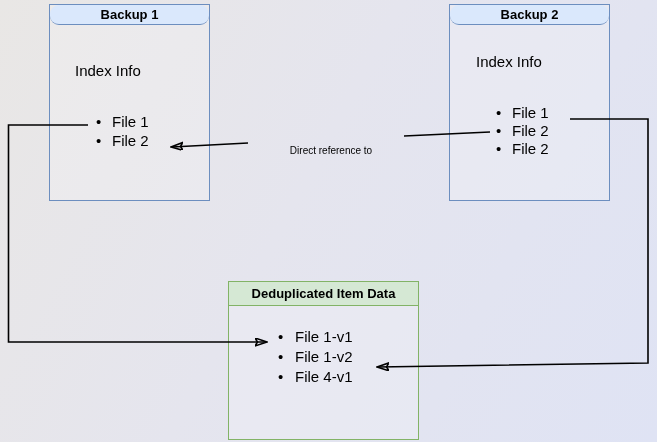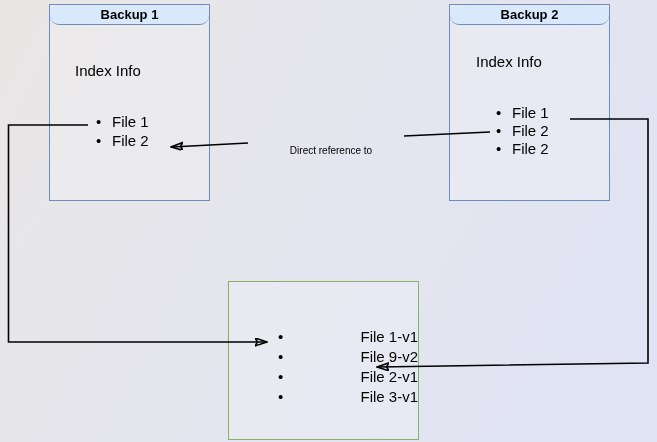--- a/index.html
+++ b/index.html
@@ -55,21 +55,21 @@
   #backup1 .items{top:107px;}
   #backup2 .items{top:99px;}
   #dedup   .items{top:45px;}
   .item{
     position:relative;
     font-size:15px;
     line-height:19px;
     white-space:nowrap;
   }
   #backup2 .item{line-height:18px;}
-  #dedup   .item{line-height:20px;text-align:right;}
+  #dedup   .item{line-height:20px;}
   #backup1 .item,#backup2 .item{padding-left:62px;}
   #dedup .item{padding-left:66px;}
   .item::before{
     content:"\2022";
     position:absolute;
     font-size:15px;
   }
   #backup1 .item::before,#backup2 .item::before{left:46px;}
   #dedup .item::before{left:49px;}
 
@@ -119,25 +119,27 @@
     </div>
     <div class="subtitle">Index Info</div>
     <ul class="items">
       <li class="item">File 1</li>
       <li class="item">File 2</li>
       <li class="item">File 2</li>
     </ul>
   </div>
 
   <div class="box green" id="dedup">
+    <div class="box-header">
+      <span>Deduplicated Item Data</span>
+    </div>
     <ul class="items">
       <li class="item">File 1-v1</li>
-      <li class="item">File 9-v2</li>
-      <li class="item">File 2-v1</li>
-      <li class="item">File 3-v1</li>
+      <li class="item">File 1-v2</li>
+      <li class="item">File 4-v1</li>
     </ul>
   </div>
 
   <div class="annotation">
     <div>Direct reference to</div>
   </div>
 
   <svg class="arrows" width="657" height="442" viewBox="0 0 657 442">
     <defs>
       <marker id="arw" markerWidth="13" markerHeight="9" refX="11" refY="4" orient="auto" markerUnits="userSpaceOnUse">

